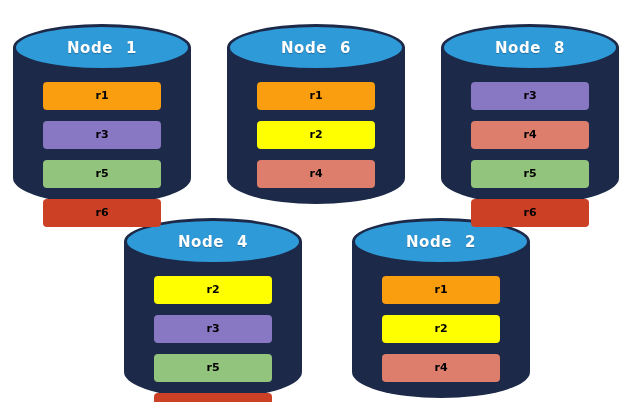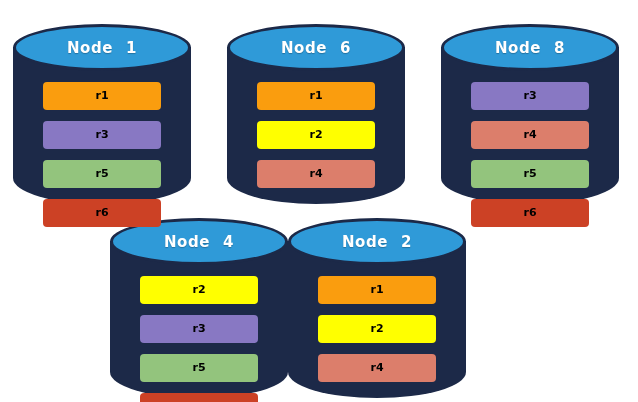--- a/index.html
+++ b/index.html
@@ -13,21 +13,21 @@
   html, body { margin: 0; padding: 0; }
   body {
     width: 638px; height: 402px;
     background: var(--bg);
     font-family: "DejaVu Sans", "Liberation Sans", sans-serif;
     overflow: hidden;
   }
   .canvas { position: relative; width: 638px; height: 402px; }
   .row { position: absolute; display: flex; }
   #row1 { left: 13px; top: 24px;   gap: 36px; }
-  #row2 { left: 110px; top: 218px; }
+  #row2 { left: 124px; top: 218px; gap: 50px; }
 
   .cylinder { position: relative; width: 178px; height: 180px; }
   .cyl-body {
     position: absolute; left: 0; right: 0; top: 23px; bottom: 0;
     background: var(--navy);
     border-radius: 0 0 50% 50% / 0 0 26px 26px;
   }
   .cyl-top {
     position: absolute; left: 0; right: 0; top: 0; height: 47px;
     background: var(--top-blue);

